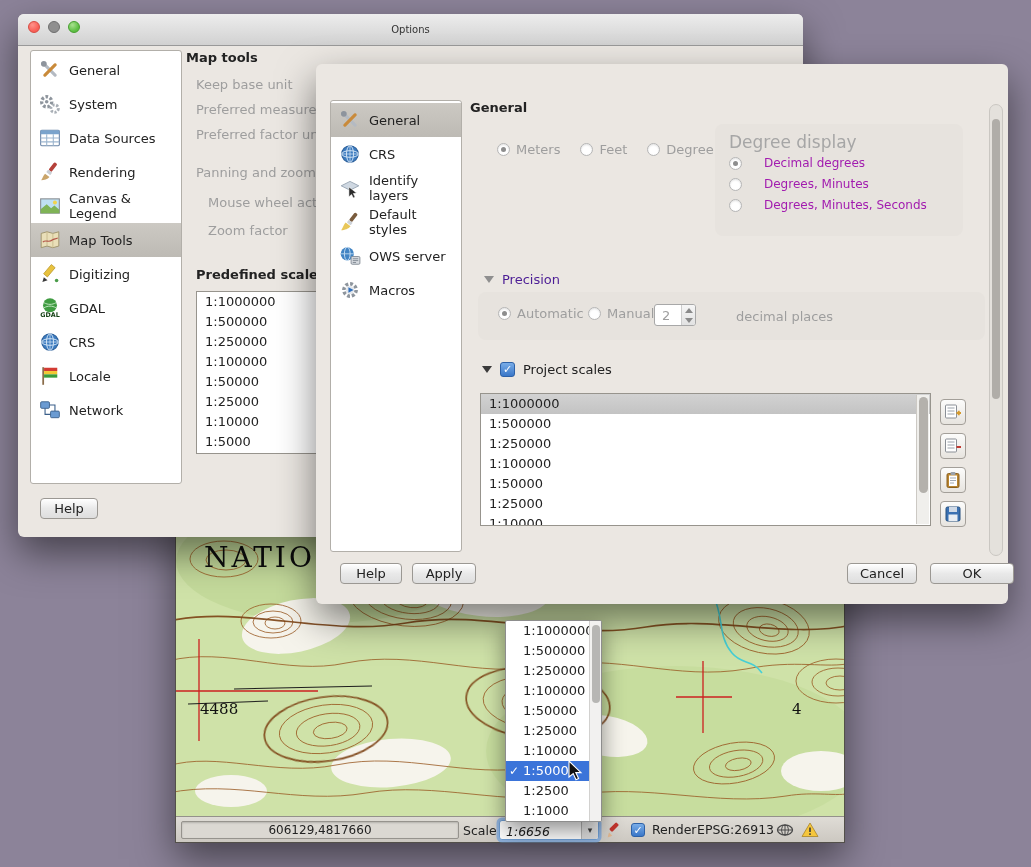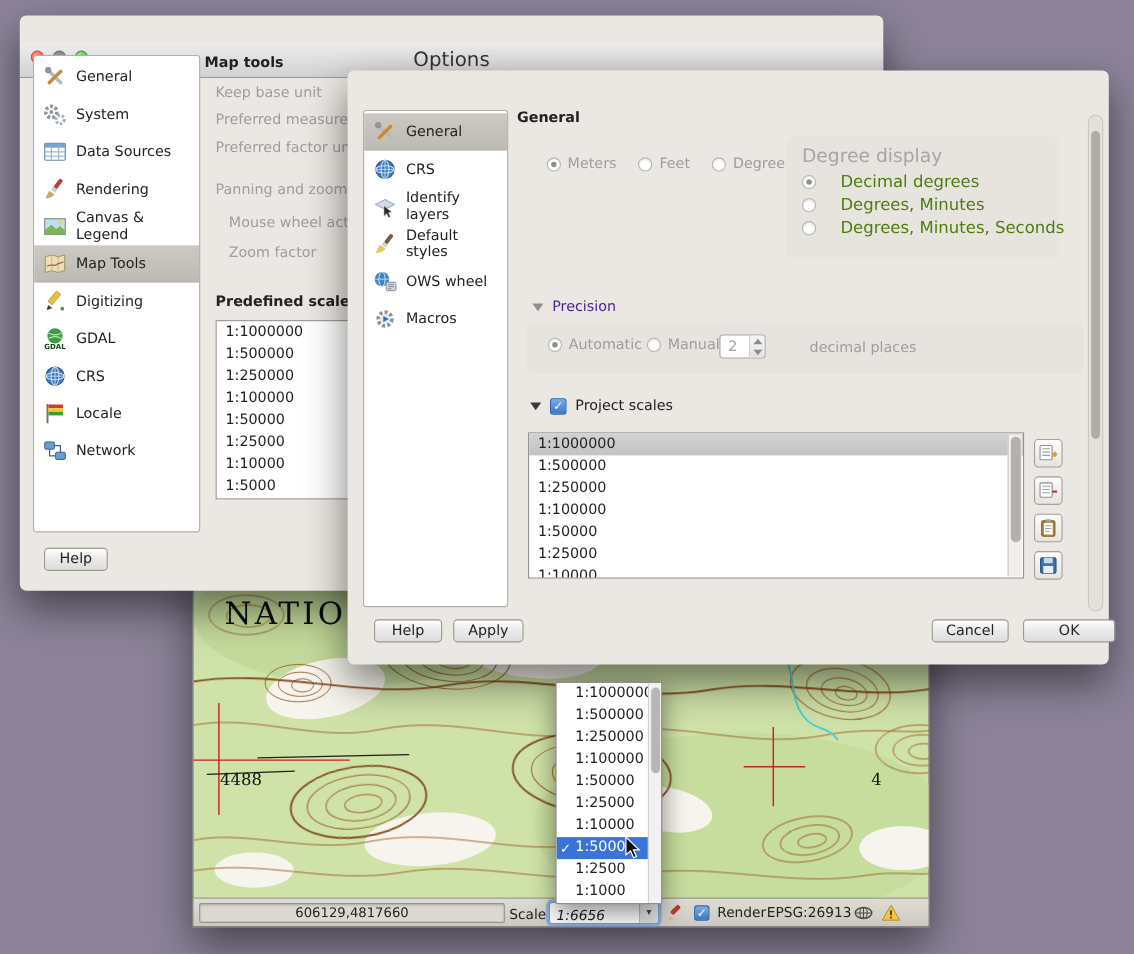--- a/index.html
+++ b/index.html
@@ -8,21 +8,21 @@
     position:relative; overflow:hidden;
     background:#8c8399;
     font-family:"DejaVu Sans","Liberation Sans",sans-serif;
     font-size:13px; color:#222;
   }
   .window { position:absolute; border-radius:6px; box-shadow:0 16px 38px rgba(0,0,0,.5); }
   .titlebar {
     height:32px; background:linear-gradient(#ededed,#d1d1d1);
     border-bottom:1px solid #999; border-radius:6px 6px 0 0;
     display:flex; align-items:center; justify-content:center;
-    position:relative; color:#333; font-size:18px;margin-top:25px;
+    position:relative; color:#333; font-size:10px;
   }
   .lights { position:absolute; left:10px; top:7px; display:flex; gap:8px; }
   .light { width:12px; height:12px; border-radius:50%; }
   .light.close { background:radial-gradient(circle at 35% 30%, #ff928a, #f95f57 65%); border:1px solid #d64a41; }
   .light.min   { background:#8f8f8f; border:1px solid #6f6f6f; }
   .light.zoom  { background:radial-gradient(circle at 35% 30%, #a8e18f, #5dbf43 65%); border:1px solid #459e2d; }
 
   .cfg-sidebar { position:absolute; background:#fff; border:1px solid #b2afa9; border-radius:3px; overflow:hidden; padding:2px 0; }
   .side-item { height:34px; display:flex; align-items:center; gap:8px; padding:0 8px; }
   .side-item.selected { background:linear-gradient(#ccc9c3,#bdbab4); }
@@ -90,21 +90,21 @@
   #opt-scales-list { left:178px; top:277px; width:312px; height:163px; }
   #opt-help { left:22px; top:484px; width:58px; }
 
   
   #pp-win { left:316px; top:64px; width:692px; height:540px; background:#ebe7e2; z-index:3; }
   #pp-sidebar { left:14px; top:36px; width:132px; height:452px; }
   #pp-header { left:154px; top:36px; }
   #units-row { left:181px; top:78px; display:flex; gap:20px; color:#9e9e9e; }
   #degree-panel { left:399px; top:60px; width:248px; height:112px; color:#a6a6a6; }
   .dp-label { position:absolute; left:14px; top:8px; font-size:17px; }
-  .dp-radio { position:absolute; left:14px; font-size:15px; color:#4d7c0f;gap:22px; }
+  .dp-radio { position:absolute; left:14px; font-size:12px; color:#a21caf;gap:22px; }
   #prec-header { left:168px; top:208px; display:flex; align-items:center; gap:8px; color:#4c1d95; }
   #prec-panel { left:162px; top:228px; width:507px; height:48px; color:#9e9e9e; }
   #pscales-header { left:166px; top:298px; display:flex; align-items:center; gap:8px; }
   #pp-scales { left:164px; top:329px; width:451px; height:133px; }
   .inner-sb { position:absolute; right:1px; top:1px; bottom:1px; width:13px; background:#f0efec; border-left:1px solid #ccc9c4; }
   .inner-thumb { position:absolute; left:2px; top:2px; width:9px; height:96px; background:#b4b1ac; border-radius:5px; }
   #pp-dialog-sb { position:absolute; left:673px; top:40px; width:14px; height:452px; background:#e4e1dc; border:1px solid #cac7c2; border-radius:7px; }
   #pp-dialog-thumb { position:absolute; left:2px; top:14px; width:8px; height:280px; background:#b0ada8; border-radius:4px; }
 
   
@@ -393,21 +393,21 @@
         <span>Default styles</span>
       </div>
       <div class="side-item">
         <span class="icon22"><svg viewBox="0 0 20 20" width="22" height="22">
               <circle cx="7.5" cy="8" r="6" fill="#4184c4"></circle>
               <ellipse cx="7.5" cy="8" rx="2.6" ry="6" fill="none" stroke="#cfe4f6" stroke-width="0.8"></ellipse>
               <path d="M1.5 8 H13.5" stroke="#cfe4f6" stroke-width="0.7"></path>
               <rect x="11" y="10.5" width="8" height="7" rx="1" fill="#d7dbe0" stroke="#7d8590" stroke-width="0.8"></rect>
               <path d="M12.5 12.5 H17.5 M12.5 14.2 H17.5 M12.5 15.9 H15.5" stroke="#7d8590" stroke-width="0.8"></path>
             </svg></span>
-        <span>OWS wheel</span>
+        <span>OWS server</span>
       </div>
       <div class="side-item">
         <span class="icon22"><svg viewBox="0 0 20 20" width="22" height="22">
               <circle cx="10" cy="10" r="5.6" fill="none" stroke="#8e959d" stroke-width="3.2" stroke-dasharray="2.6 1.7"></circle>
               <circle cx="10" cy="10" r="3.6" fill="#e3e6ea"></circle>
               <path d="M8.6 7.6 L13.2 10 L8.6 12.4 Z" fill="#2f6fbd"></path>
             </svg></span>
         <span>Macros</span>
       </div>
     </div>

